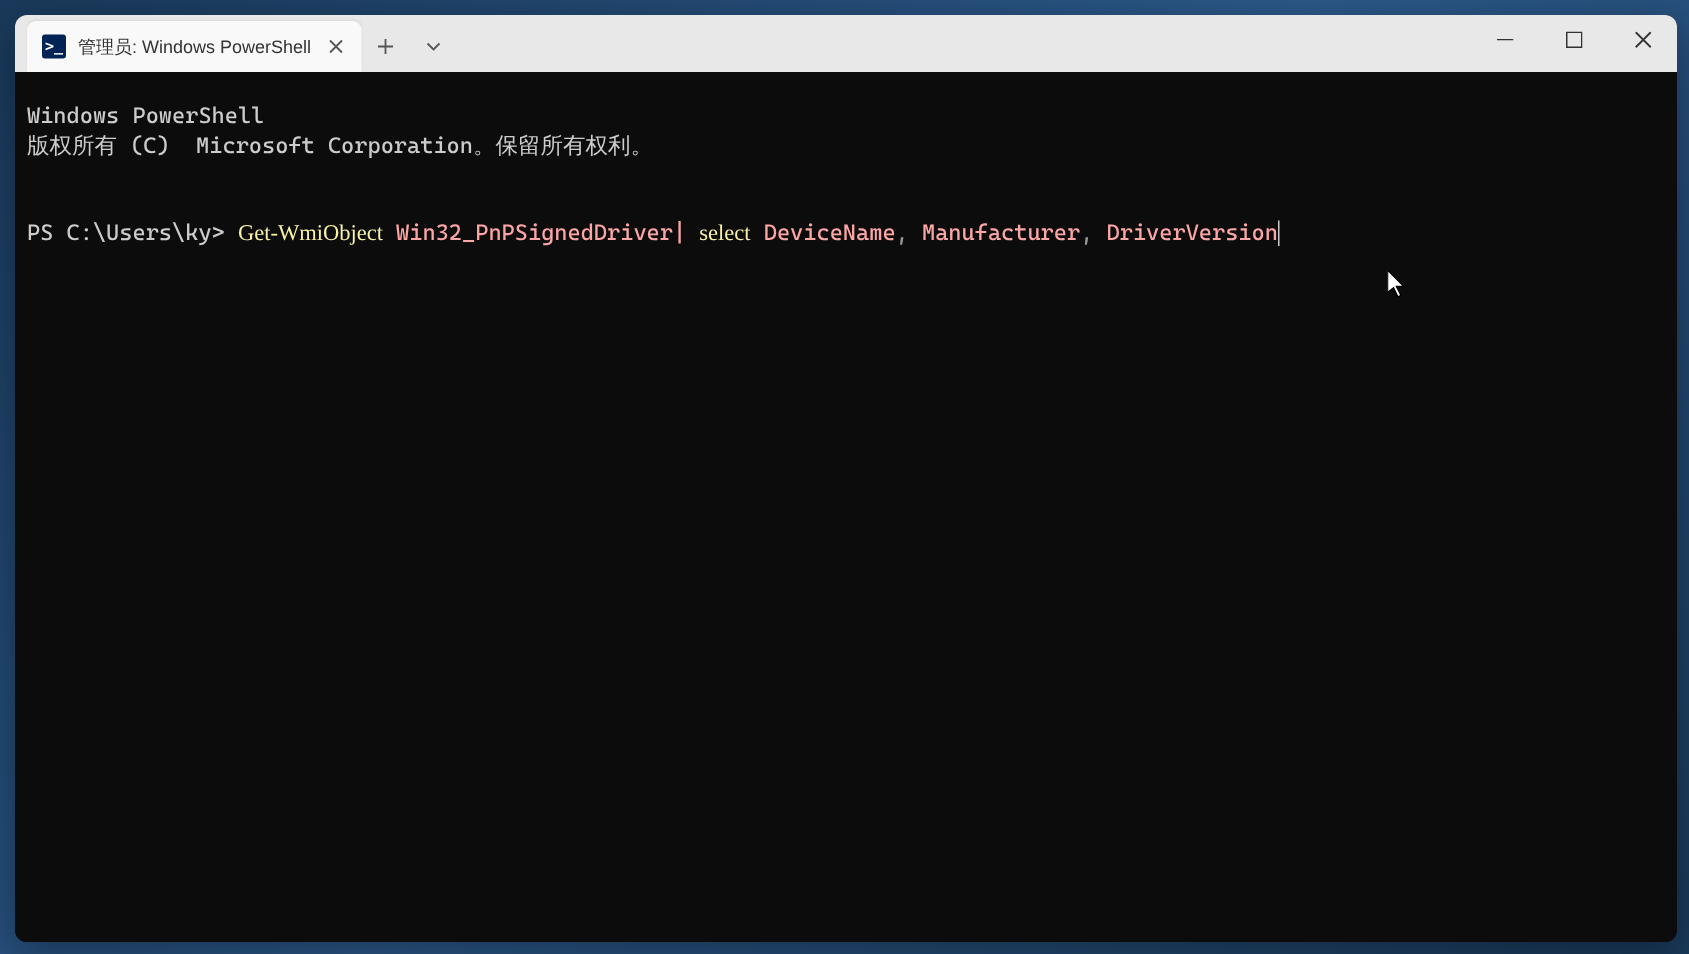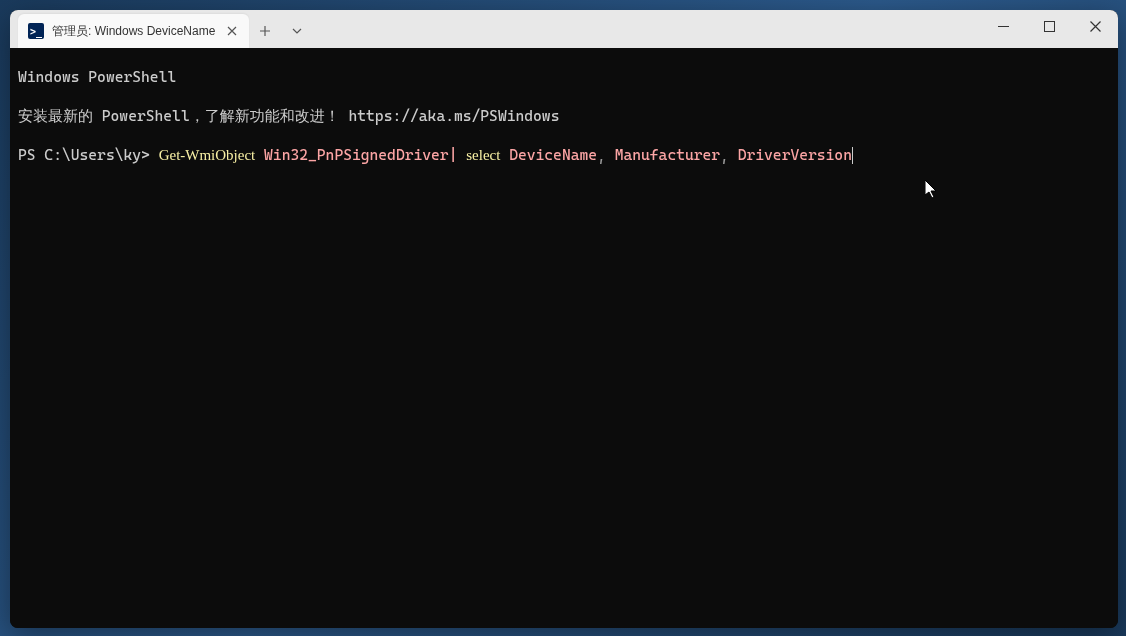--- a/index.html
+++ b/index.html
@@ -132,21 +132,21 @@
   </style>
 </head>
 <body>
 
 <div class="window">
   <div class="titlebar">
     <div class="tab">
       <div class="tab-icon">
         <span class="tab-icon-inner">&gt;_</span>
       </div>
-      <span class="tab-title">管理员: Windows DeviceName</span>
+      <span class="tab-title">管理员: Windows PowerShell</span>
       <div class="tab-close">
         <svg width="10" height="10" viewBox="0 0 10 10">
           <path d="M1 1 L9 9 M9 1 L1 9" stroke="currentColor" stroke-width="1.2" fill="none"></path>
         </svg>
       </div>
     </div>
     <div class="new-tab">
       <svg width="12" height="12" viewBox="0 0 12 12">
         <path d="M6 1 L6 11 M1 6 L11 6" stroke="currentColor" stroke-width="1.2" fill="none"></path>
       </svg>
@@ -170,22 +170,22 @@
       <div class="win-ctrl close">
         <svg width="11" height="11" viewBox="0 0 11 11">
           <path d="M0.5 0.5 L10.5 10.5 M10.5 0.5 L0.5 10.5" stroke="currentColor" stroke-width="1.2" fill="none"></path>
         </svg>
       </div>
     </div>
   </div>
 
   <div class="terminal">
     <div class="line">Windows PowerShell</div>
+    <div class="line">版权所有 (C)  Microsoft Corporation。保留所有权利。</div>
     <div class="line">&nbsp;</div>
-    <div class="line"><span>安装最新的 PowerShell，了解新功能和改进！</span> <span>https://aka.ms/PSWindows</span></div>
     <div class="line">&nbsp;</div>
     <div class="line"><span class="prompt-path">PS C:\Users\ky&gt;</span> <span class="cmd-yellow">Get-WmiObject</span><span class="cmd-white"> Win32_PnPSignedDriver</span><span class="cmd-white">| </span><span class="cmd-yellow">select</span><span class="cmd-white"> DeviceName</span><span class="cmd-gray">, </span><span class="cmd-white">Manufacturer</span><span class="cmd-gray">, </span><span class="cmd-white">DriverVersion</span><span class="cursor-block"></span></div>
 
     <div class="mouse-cursor">
       <svg width="14" height="20" viewBox="0 0 14 20">
         <path d="M0 0 L0 15 L4 12 L7 18 L9 17 L6 11 L11 11 Z" fill="white" stroke="black" stroke-width="1"></path>
       </svg>
     </div>
   </div>
 </div>

